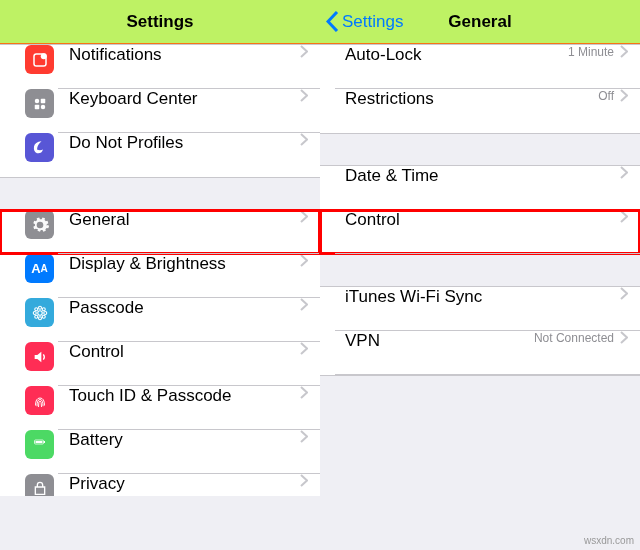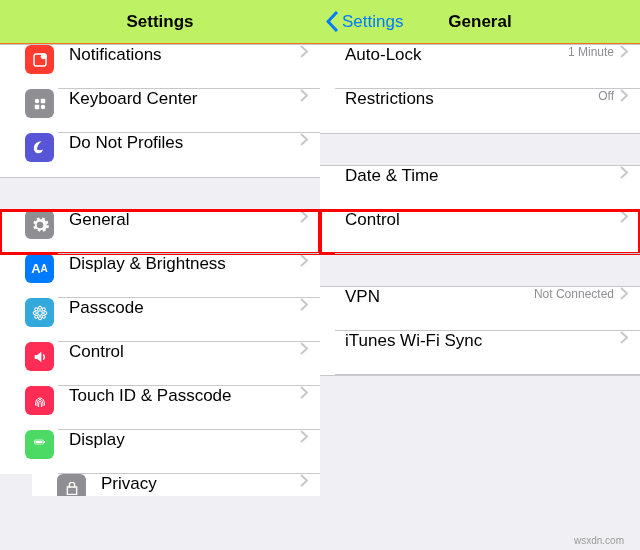--- a/index.html
+++ b/index.html
@@ -15,21 +15,21 @@
   .row { height: 44px; background: #fff; display: flex; align-items: flex-start; padding-left: 25px; position: relative; cursor: pointer; }
   .row::after { content: ""; position: absolute; left: 15px; right: 0; bottom: 0; height: 1px; background: #c8c7cc; }
   .row.with-icon::after { left: 58px; }
   .row.last::after { display: none; }
   .icon { width: 29px; height: 29px; border-radius: 6px; margin-right: 15px; display: flex; align-items: center; justify-content: center; color: #fff; font-size: 16px; flex-shrink: 0; }
   .label { flex: 1; font-size: 17px; color: #000; }
   .value { font-size: 12px; color: #8e8e93; margin-right: 6px; }
   .chev { margin-right: 12px; color: #c7c7cc; display: flex; align-items: center; }
   .chev svg { width: 8px; height: 13px; }
   .highlight { outline: 3px solid #ff0000; outline-offset: -2px; z-index: 5; }
-  .watermark { position: absolute; right: 16px; bottom: 4px; font-size: 10px; color: #999; font-family: Arial, sans-serif; }
+  .watermark { position: absolute; right: 6px; bottom: 4px; font-size: 10px; color: #999; font-family: Arial, sans-serif; }
   
   .bg-red    { background: #ff3b30; }
   .bg-grey   { background: #8e8e93; }
   .bg-purple { background: #5856d6; }
   .bg-blue   { background: #007aff; }
   .bg-cyan   { background: #34aadc; }
   .bg-pink   { background: #ff2d55; }
   .bg-green  { background: #4cd964; }
 </style>
 </head>
@@ -157,28 +157,28 @@
         </div>
     </div>
     <div class="row with-icon">
       <div class="icon bg-green">
           <svg viewBox="0 0 24 24" width="20" height="12" fill="#fff">
             <rect x="1" y="2" width="18" height="8" rx="2" fill="none" stroke="#fff" stroke-width="1.5"></rect>
             <rect x="20" y="4" width="2" height="4"></rect>
             <rect x="3" y="4" width="14" height="4"></rect>
           </svg>
         </div>
-      <div class="label">Display</div>
-      <div class="chev">
-          <svg viewBox="0 0 8 13" fill="none" stroke="currentColor" stroke-width="2">
-            <polyline points="1,1 7,6.5 1,12"></polyline>
-          </svg>
-        </div>
-    </div>
-    <div class="row with-icon last" style="height:22px;overflow:hidden;margin-left:32px;">
+      <div class="label">Battery</div>
+      <div class="chev">
+          <svg viewBox="0 0 8 13" fill="none" stroke="currentColor" stroke-width="2">
+            <polyline points="1,1 7,6.5 1,12"></polyline>
+          </svg>
+        </div>
+    </div>
+    <div class="row with-icon last" style="height:22px;overflow:hidden;">
       <div class="icon bg-grey">
           <svg viewBox="0 0 24 24" width="16" height="16" fill="#fff">
             <path d="M5 9h14v11H5zM8 9V6a4 4 0 018 0v3" fill="none" stroke="#fff" stroke-width="2"></path>
           </svg>
         </div>
       <div class="label">Privacy</div>
       <div class="chev">
           <svg viewBox="0 0 8 13" fill="none" stroke="currentColor" stroke-width="2">
             <polyline points="1,1 7,6.5 1,12"></polyline>
           </svg>
@@ -227,34 +227,34 @@
     <div class="row highlight">
       <div class="label">Control</div>
       <div class="chev">
           <svg viewBox="0 0 8 13" fill="none" stroke="currentColor" stroke-width="2">
             <polyline points="1,1 7,6.5 1,12"></polyline>
           </svg>
         </div>
     </div>
     <div class="gap"></div>
     <div class="row">
+      <div class="label">iTunes Wi-Fi Sync</div>
+      <div class="chev">
+          <svg viewBox="0 0 8 13" fill="none" stroke="currentColor" stroke-width="2">
+            <polyline points="1,1 7,6.5 1,12"></polyline>
+          </svg>
+        </div>
+    </div>
+    <div class="row">
       <div class="label">VPN</div>
       <div class="value">Not Connected</div>
       <div class="chev">
           <svg viewBox="0 0 8 13" fill="none" stroke="currentColor" stroke-width="2">
             <polyline points="1,1 7,6.5 1,12"></polyline>
           </svg>
         </div>
     </div>
-    <div class="row">
-      <div class="label">iTunes Wi-Fi Sync</div>
-      <div class="chev">
-          <svg viewBox="0 0 8 13" fill="none" stroke="currentColor" stroke-width="2">
-            <polyline points="1,1 7,6.5 1,12"></polyline>
-          </svg>
-        </div>
-    </div>
     <div class="gap" style="flex:1;border-bottom:none;"></div>
   </div>
 
 </div>
 
 <div class="watermark">wsxdn.com</div>
 
 </body></html>

